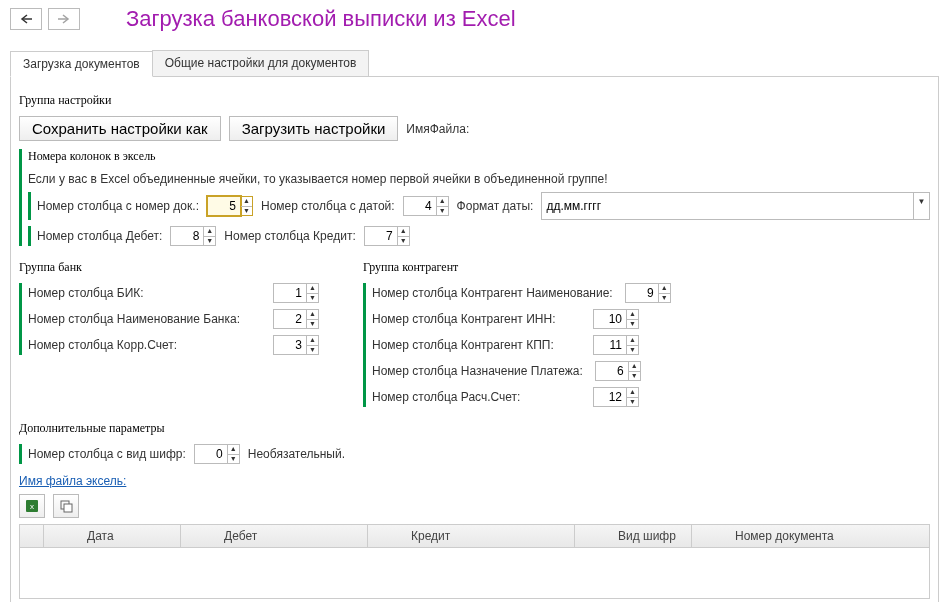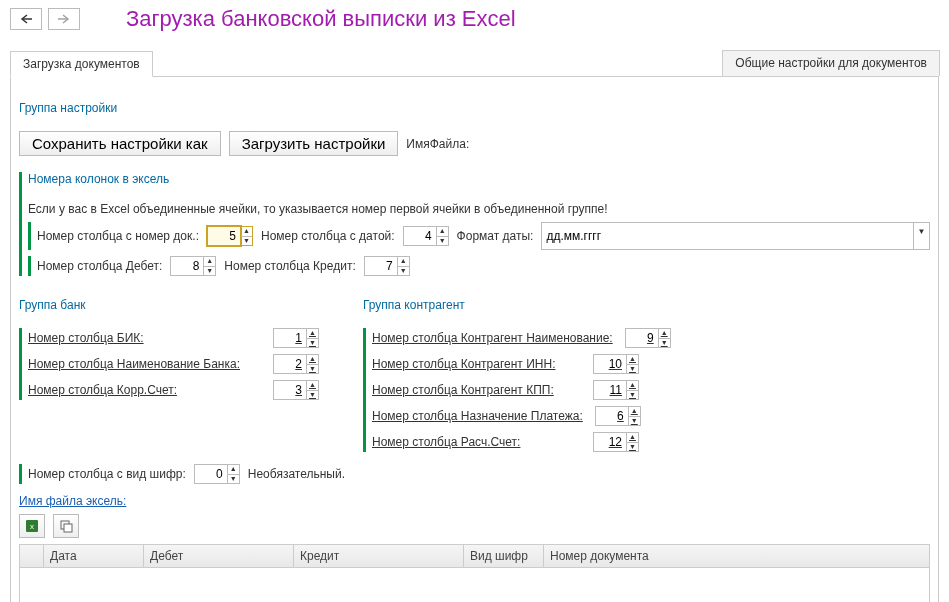--- a/index.html
+++ b/index.html
@@ -29,21 +29,20 @@
   }
   .page-title {
     font-size: 22px;
     margin-left: 40px;
     color: #a21caf;
   }
   .tabs {
     display: flex;
     border-bottom: 1px solid #ccc;
     margin: 12px 10px 0 10px;
-    justify-content: space-between;
   }
   .tab {
     padding: 5px 12px;
     border: 1px solid #ccc;
     border-bottom: none;
     background: #f3f3f3;
     cursor: pointer;
     margin-right: -1px;
     font-size: 12px;
   }
@@ -53,23 +52,24 @@
     top: 1px;
     border-bottom: 1px solid #fff;
   }
   .content {
     border: 1px solid #ccc;
     border-top: none;
     margin: 0 10px 10px 10px;
     padding: 8px;
   }
   .section-title {
-    color: #0369a1;
-    font-size: 12px;
-    margin: 16px 0;
+    color: #000000;
+    font-size: 12px;
+    margin: 8px 0;
+    font-family: Liberation Serif, serif;
   }
   .row {
     display: flex;
     align-items: center;
     gap: 8px;
     margin: 4px 0;
   }
   .btn {
     border: 1px solid #bbb;
     background: linear-gradient(#fff,#eee);
@@ -148,21 +148,20 @@
   .two-col {
     display: flex;
     gap: 20px;
   }
   .col { flex: 0 0 auto; }
   .field-row {
     display: flex;
     align-items: center;
     gap: 6px;
     margin: 6px 0;
-    text-decoration: underline;
   }
   .field-row .label { flex: 0 0 auto; }
   .field-row .spacer { flex: 1; }
   .link {
     color: #1a5fb4;
     text-decoration: underline;
     cursor: pointer;
   }
   .icon-btn {
     width: 26px;
@@ -180,20 +179,21 @@
     gap: 6px;
   }
   .table {
     border: 1px solid #ccc;
     margin-top: 6px;
   }
   .thead {
     display: flex;
     background: linear-gradient(#f5f5f5,#e8e8e8);
     border-bottom: 1px solid #ccc;
+    gap: 37px;
   }
   .th {
     padding: 4px 6px;
     font-size: 12px;
     border-right: 1px solid #ccc;
     color: #444;
   }
   .th.marker { width: 24px; flex: 0 0 24px; }
   .tbody { height: 50px; }
   svg { display: block; }
@@ -378,20 +378,21 @@
             <div class="arrows">
                 <div>▲</div>
                 <div>▼</div>
               </div>
           </div>
         </div>
       </div>
     </div>
   </div>
 
+  <div class="section-title">Дополнительные параметры</div>
   <div class="green-bar">
     <div class="row">
       <span class="label">Номер столбца с вид шифр:</span>
       <div class="stepper">
         <input value="0" style="">
         <div class="arrows">
             <div>▲</div>
             <div>▼</div>
           </div>
       </div>

